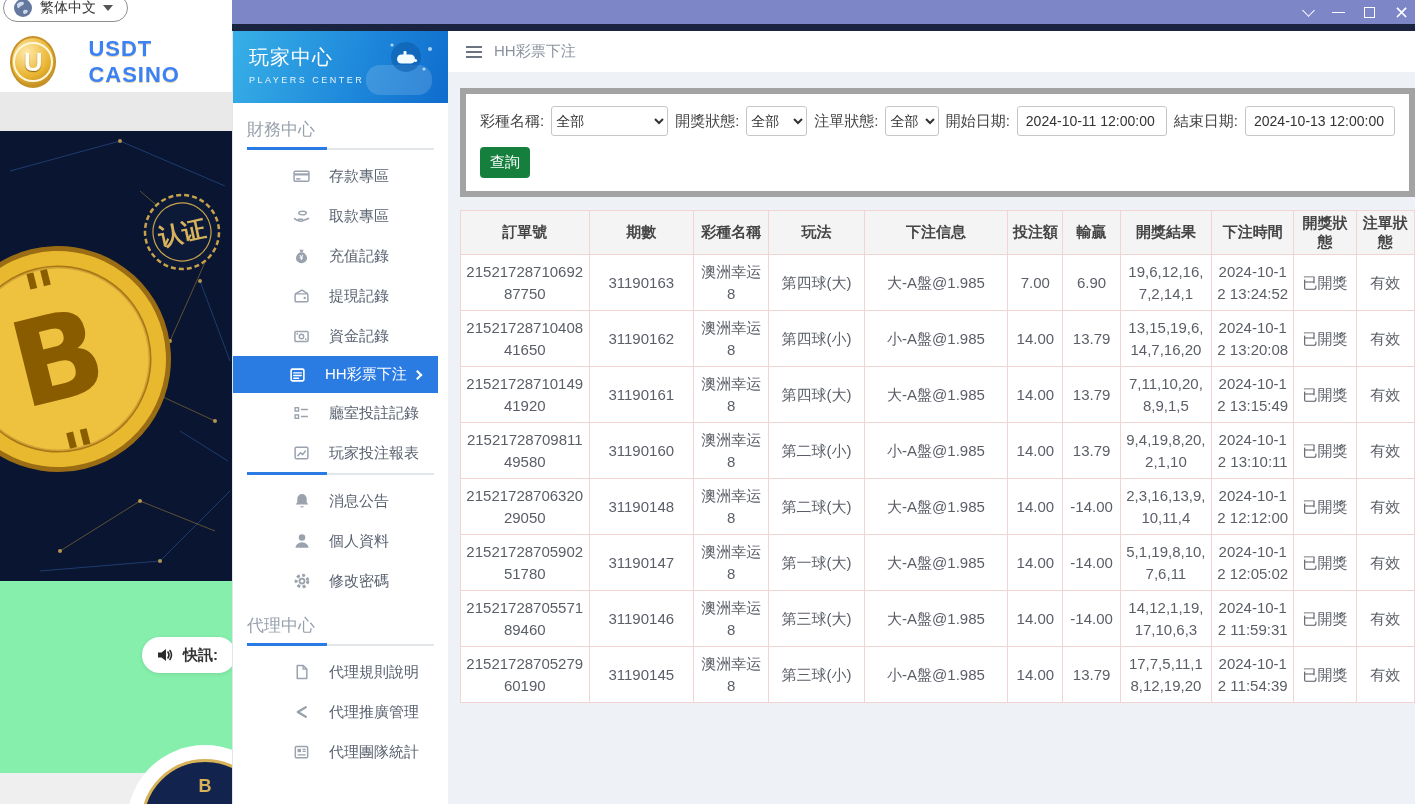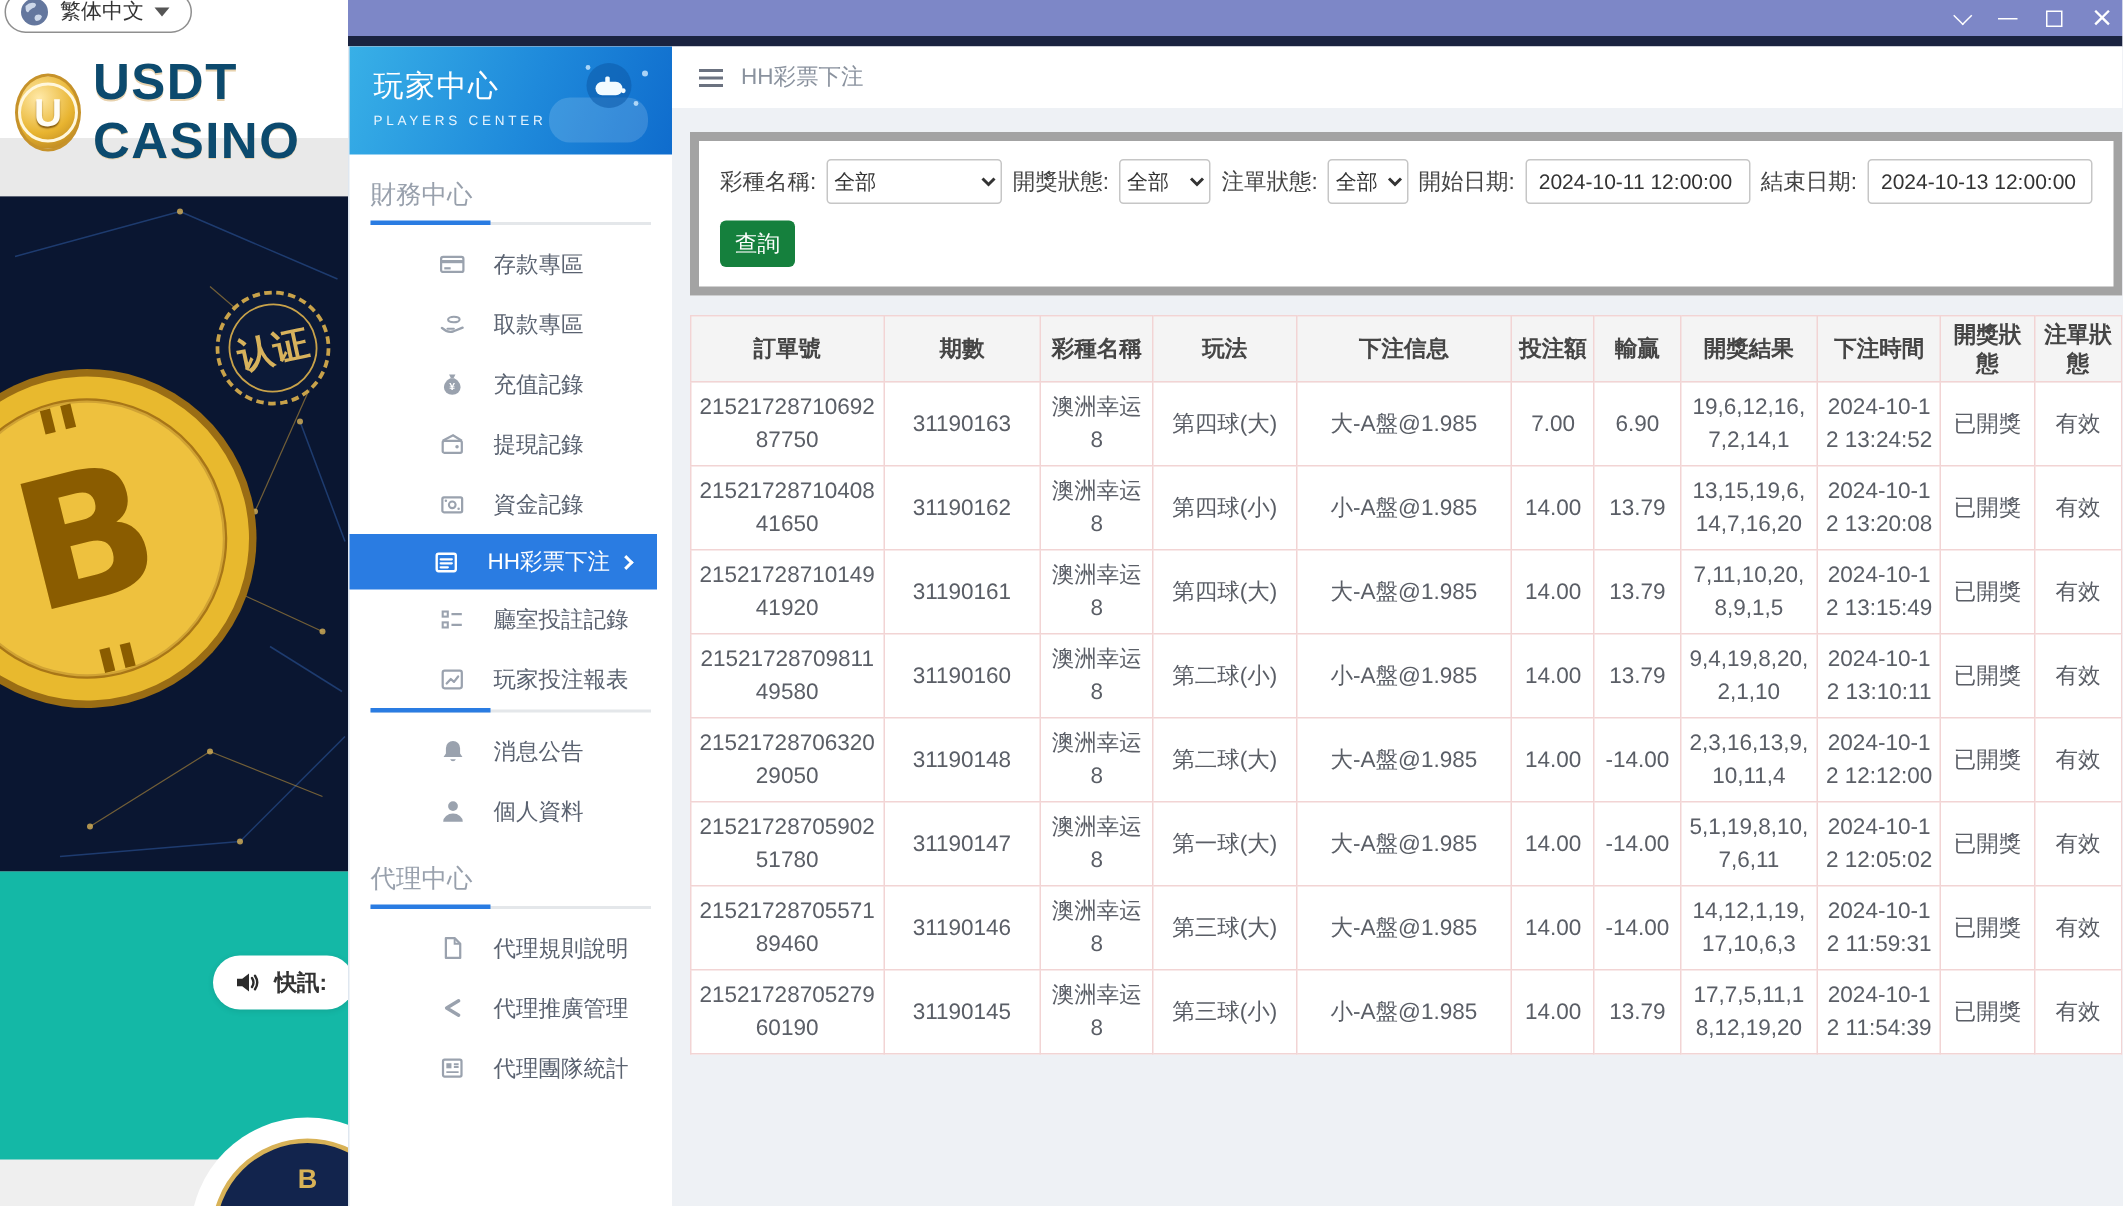--- a/index.html
+++ b/index.html
@@ -13,25 +13,25 @@
               padding:0 14px 0 9px; border:1px solid #8f8f8f; border-radius:15px; background:#fff; cursor:pointer; }
   .lang-btn .lang-text { font-size:14px; color:#333; }
   .lang-caret { width:0; height:0; border-left:5px solid transparent; border-right:5px solid transparent; border-top:6px solid #555; }
   .brand { position:absolute; left:10px; top:36px; display:flex; align-items:center; gap:8px; }
   .coin { width:52px; height:52px; border-radius:50%;
           background:radial-gradient(circle at 35% 30%, #ffe9a8, #e8b430 55%, #a9741a);
           border:2px solid #c6922a; display:flex; align-items:center; justify-content:center; position:relative; }
   .coin-inner { width:40px; height:40px; border-radius:50%; border:2px solid #fff7dd;
           display:flex; align-items:center; justify-content:center; }
   .coin-letter { font-size:26px; font-weight:bold; color:#fffdf5; text-shadow:0 1px 1px #8a5f10; }
-  .brand-name { font-size:34px; font-weight:bold; letter-spacing:1px; color:#0c4a6e; text-shadow:0 1px 0 #e8d2ae; }
+  .brand-name { font-size:22px; font-weight:bold; letter-spacing:1px; color:#3b82f6; text-shadow:0 1px 0 #e8d2ae;margin-left:24px; }
   .page-gap { height:39px; background:#e9e9e9; }
   .btc-art { height:450px; position:relative; background:#0a1631; }
   .btc-art svg { display:block; }
-  .page-bottom { position:relative; height:192px; background:#14b8a6; }
+  .page-bottom { position:relative; height:192px; background:#86efac; }
   .news-pill { position:absolute; left:142px; top:56px; height:36px; display:flex; align-items:center; gap:9px;
                padding:0 18px 0 14px; background:#fff; border-radius:18px; box-shadow:0 1px 4px rgba(0,0,0,.10); }
   .news-text { font-size:15px; font-weight:bold; color:#333; white-space:nowrap; }
   .bottom-logo-ring { position:absolute; left:127px; top:164px; width:156px; height:156px; border-radius:50%; background:#fff; }
   .bottom-logo { position:absolute; left:141px; top:178px; width:128px; height:128px; border-radius:50%;
                  background:#12244d; border:3px solid #d8b257; display:flex; justify-content:center; padding-top:14px; }
   .bottom-logo span { color:#d8b257; font-size:18px; font-weight:bold; }
 
   
   .titlebar { position:absolute; left:232px; top:0; width:1183px; height:24px; background:#7d87c7; }
@@ -305,20 +305,29 @@
         <span class="mi-label">消息公告</span>
       </div>
       <div class="menu-item">
         <span class="mi-icon">
           <svg width="18" height="18" viewBox="0 0 16 16">
             <circle cx="8" cy="4.8" r="2.9" fill="currentColor"></circle>
             <path d="M2.2 14 a5.8 4.8 0 0 1 11.6 0z" fill="currentColor"></path>
           </svg>
         </span>
         <span class="mi-label">個人資料</span>
+      </div>
+      <div class="menu-item">
+        <span class="mi-icon">
+          <svg width="18" height="18" viewBox="0 0 16 16">
+            <circle cx="8" cy="8" r="5.2" fill="none" stroke="currentColor" stroke-width="2.6" stroke-dasharray="2.6 2.2"></circle>
+            <circle cx="8" cy="8" r="2.2" fill="none" stroke="currentColor" stroke-width="1.6"></circle>
+          </svg>
+        </span>
+        <span class="mi-label">修改密碼</span>
       </div>
       <div class="menu-section-title">代理中心</div>
       <div class="menu-underline"></div>
       <div class="menu-item">
         <span class="mi-icon">
           <svg width="17" height="17" viewBox="0 0 16 16">
             <path d="M4 1.8 h5.5 L13 5.3 V14.2 H4z" fill="none" stroke="currentColor" stroke-width="1.4" stroke-linejoin="round"></path>
             <path d="M9.5 1.8 v3.5 H13" fill="none" stroke="currentColor" stroke-width="1.2"></path>
           </svg>
         </span>

